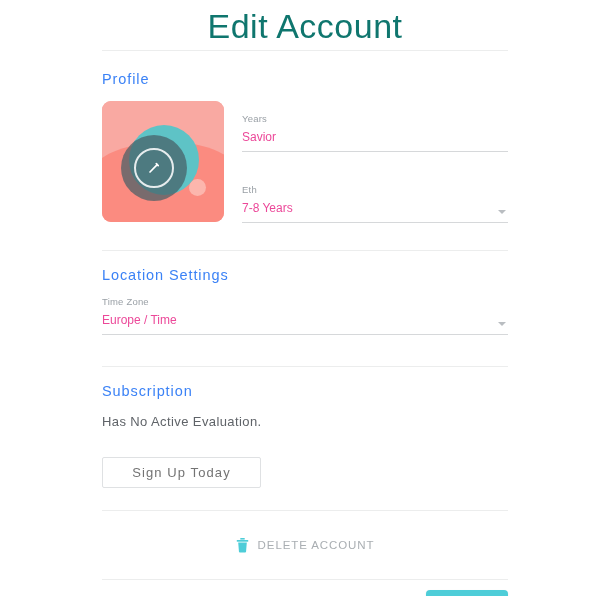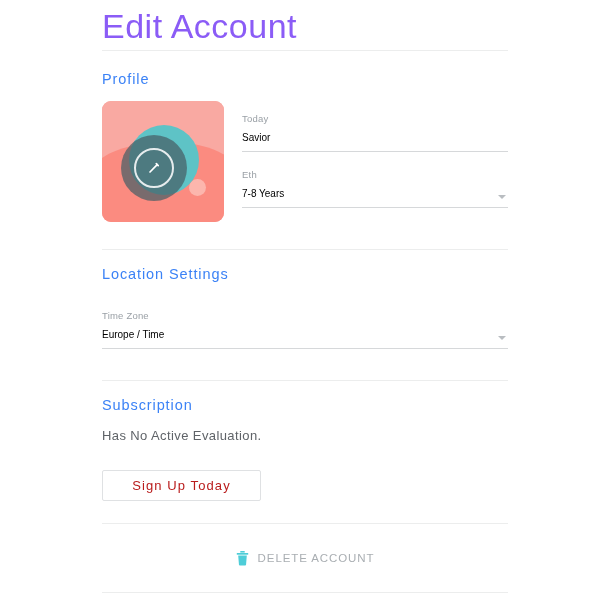--- a/index.html
+++ b/index.html
@@ -25,25 +25,26 @@
     left: 102px;
     top: 0;
     width: 406px;
   }
 
   
   .page-title {
     font-size: 34px;
     font-weight: 400;
     letter-spacing: 0.5px;
-    color: #8b5cf6;
+    color: #0f766e;
     margin: 0;
     padding-top: 4px;
     line-height: 44px;
     white-space: nowrap;
+    text-align: center;
   }
   .divider {
     height: 1px;
     background: #eceded;
     width: 100%;
   }
   .divider.top-rule { margin-top: 2px; }
 
   
   .section-heading {
@@ -128,31 +129,31 @@
   }
   .edit-badge svg { display: block; }
 
   
   .fields {
     flex: 1 1 auto;
     margin-left: 18px;
     padding-top: 12px;
   }
   .field { position: relative; }
-  .field + .field { margin-top: 17px; }
+  .field + .field { margin-top: 32px; }
   .field-label {
     font-size: 9.5px;
     color: #9aa0a6;
     letter-spacing: 0.2px;
     line-height: 12px;
     margin: 0 0 2px 0;
   }
   .field-value {
-    font-size: 10px;
-    color: #000000;
+    font-size: 12px;
+    color: #ec4899;
     line-height: 21px;
     border: 0;
     outline: 0;
     padding: 0 0 3px 0;
     margin: 0;
     width: 100%;
     background: transparent;
     font-family: "Liberation Sans", sans-serif;
     white-space: nowrap;
     overflow: hidden;
@@ -171,40 +172,40 @@
     height: 0;
     border-left: 4px solid transparent;
     border-right: 4px solid transparent;
     border-top: 4px solid #b9bdc1;
     cursor: pointer;
   }
 
   
   .location-section { padding-top: 0; }
   .location-heading { margin-top: 16px; }
-  .tz-field { margin-top: 28px; width: 406px; }
+  .tz-field { margin-top: 13px; width: 406px; }
 
   
   .subscription-heading { margin-top: 16px; }
   .subscription-text {
     font-size: 13px;
     color: #5f6368;
     letter-spacing: 0.4px;
-    margin: 15px 0 11px 0;
+    margin: 15px 0 0 0;
     white-space: nowrap;
   }
   .signup-button {
-    margin-top: 16px;
+    margin-top: 28px;
     display: inline-block;
     min-width: 159px;
     padding: 7px 10px;
     text-align: center;
     font-size: 13px;
     letter-spacing: 1.1px;
-    color: #b91c1c;
+    color: #737373;
     background: #ffffff;
     border: 1px solid #dfe1e3;
     border-radius: 2px;
     cursor: pointer;
     font-family: "Liberation Sans", sans-serif;
     box-sizing: border-box;
   }
 
   
   .delete-row {
@@ -284,21 +285,21 @@
                 <path d="M5 13 L12.2 5.6" stroke="#ffffff" stroke-width="1.7" stroke-linecap="round" fill="none"></path>
                 <path d="M11.3 4.7 L13.2 6.6" stroke="#ffffff" stroke-width="1.7" stroke-linecap="round" fill="none"></path>
               </svg>
             </span>
           </div>
         </div>
 
         <div class="fields">
 
           <div class="field">
-            <p class="field-label">Today</p>
+            <p class="field-label">Years</p>
             <div class="field-value">Savior</div>
             <div class="field-underline"></div>
           </div>
 
           <div class="field select">
             <p class="field-label">Eth</p>
             <div class="field-value">7-8 Years</div>
             <span class="select-arrow"></span>
             <div class="field-underline"></div>
           </div>

